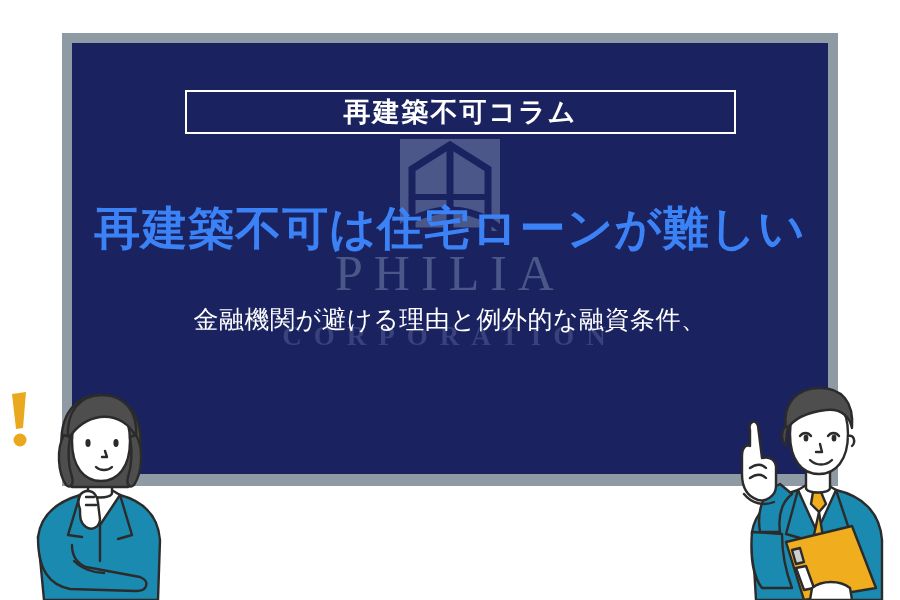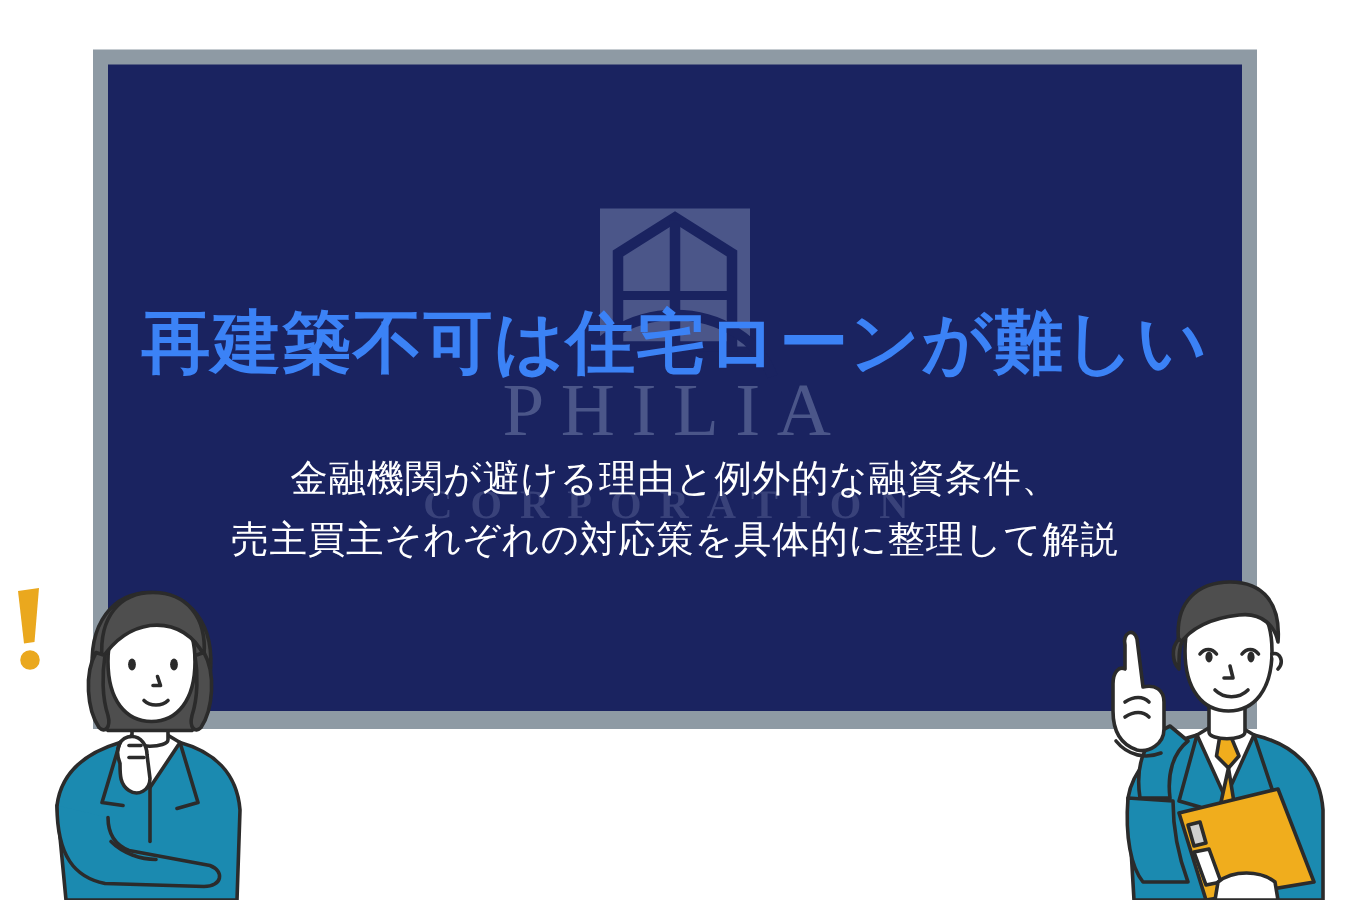--- a/index.html
+++ b/index.html
@@ -181,26 +181,28 @@
           <path d="M75 6 L113 30 L113 92 L37 92 L37 30 Z" fill="none" stroke="#1a2360" stroke-width="7"></path>
           <line x1="75" y1="8" x2="75" y2="92" stroke="#1a2360" stroke-width="7"></line>
           <line x1="37" y1="58" x2="113" y2="58" stroke="#1a2360" stroke-width="6"></line>
           <path d="M10 112 A68 58 0 0 1 140 112" fill="none" stroke="#1a2360" stroke-width="7"></path>
         </svg>
       </div>
       <div class="wm-philia">PHILIA</div>
       <div class="wm-corp">CORPORATION</div>
     </div>
 
+    <div class="title-box">
+      <span class="title-box-text">再建築不可コラム</span>
+    </div>
 
     <div class="headline">再建築不可は住宅ローンが難しい</div>
 
     <div class="subtitle">
       <div>金融機関が避ける理由と例外的な融資条件、</div>
-      <div>売主買主それぞれの対応策を具体的に整理して解説</div>
     </div>
 
   </div>
 
   <div class="exclaim">
     <svg viewBox="0 0 34 56" width="34" height="56" aria-hidden="true">
       <path d="M6 2 L20 0 L17 36 L10 37 Z" fill="#eaa81e"></path>
       <circle cx="14" cy="48" r="6.5" fill="#eaa81e"></circle>
     </svg>
   </div>

